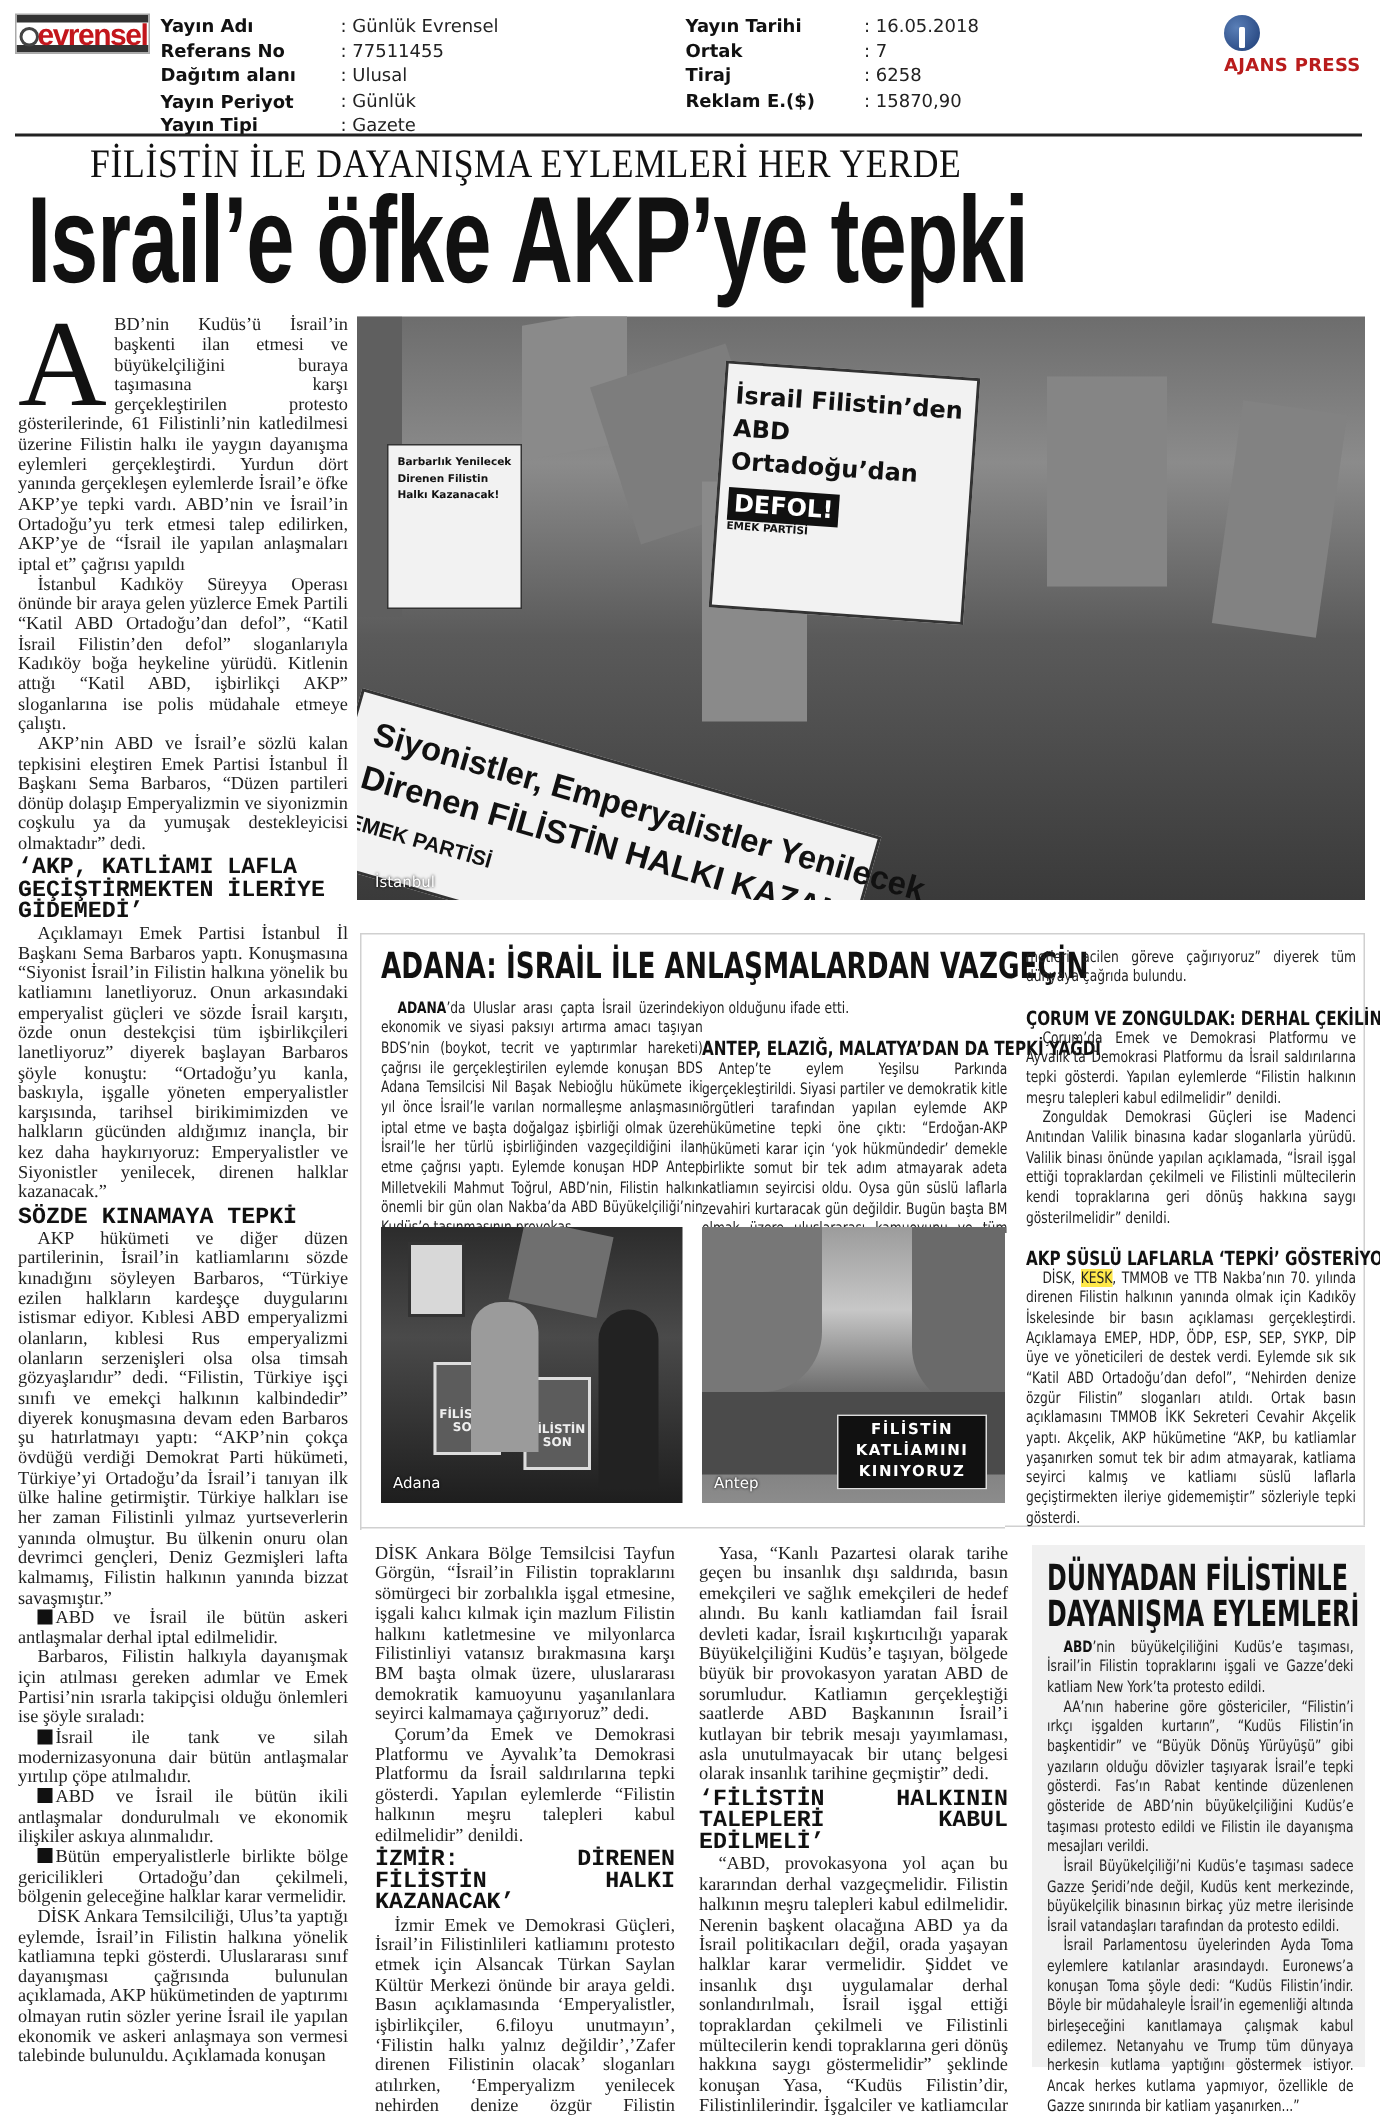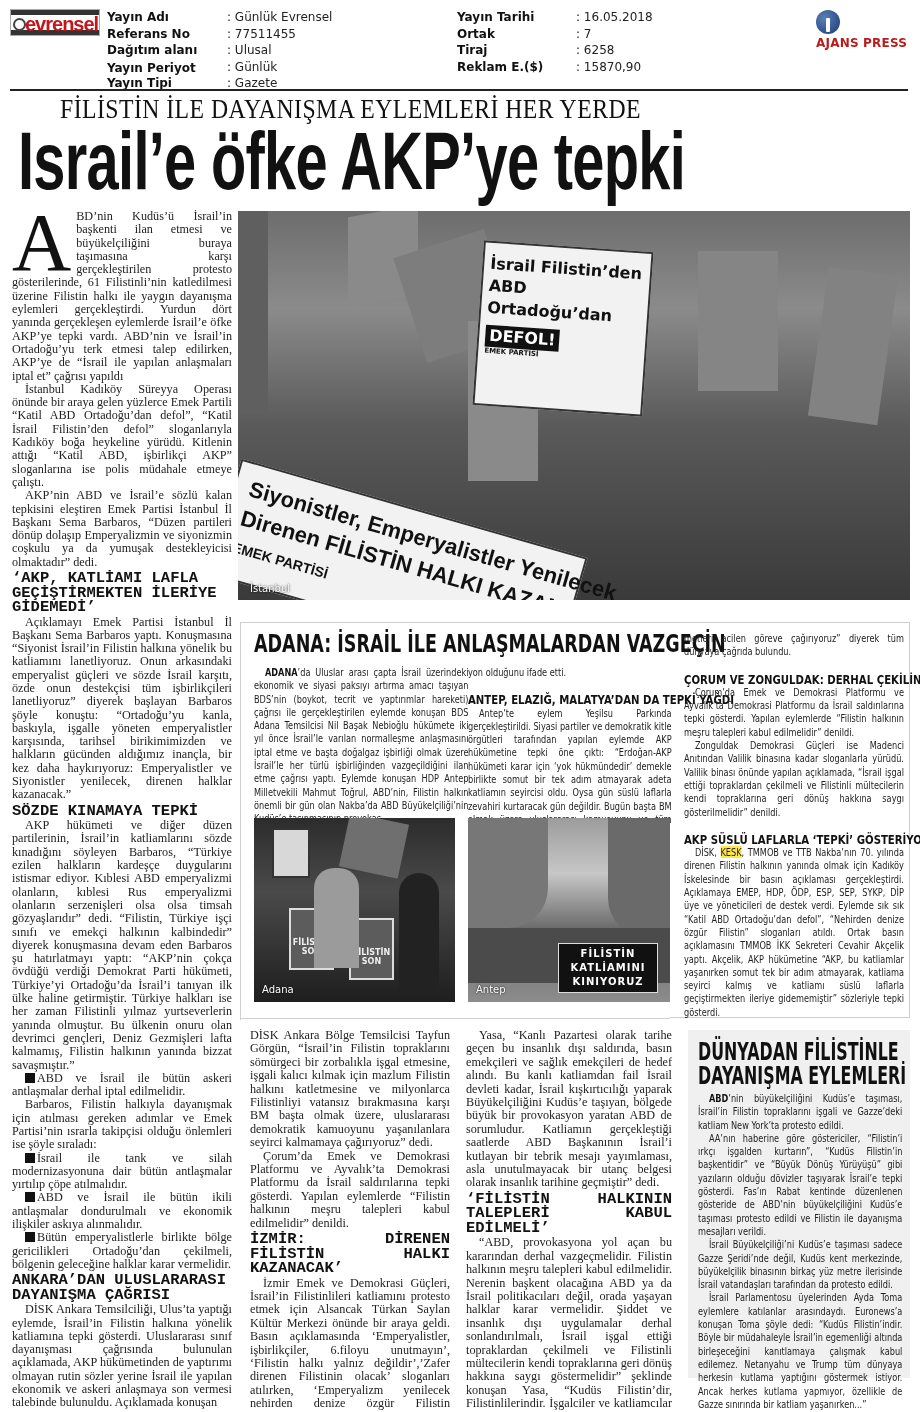--- a/index.html
+++ b/index.html
@@ -107,37 +107,37 @@
   <p>AKP’nin ABD ve İsrail’e sözlü kalan tepkisini eleştiren Emek Partisi İstanbul İl Başkanı Sema Barbaros, “Düzen partileri dönüp dolaşıp Emperyalizmin ve siyonizmin coşkulu ya da yumuşak destekleyicisi olmaktadır” dedi.</p>
   <div class="sub">‘AKP, KATLİAMI LAFLA GEÇİŞTİRMEKTEN İLERİYE GİDEMEDİ’</div>
   <p>Açıklamayı Emek Partisi İstanbul İl Başkanı Sema Barbaros yaptı. Konuşmasına “Siyonist İsrail’in Filistin halkına yönelik bu katliamını lanetliyoruz. Onun arkasındaki emperyalist güçleri ve sözde İsrail karşıtı, özde onun destekçisi tüm işbirlikçileri lanetliyoruz” diyerek başlayan Barbaros şöyle konuştu: “Ortadoğu’yu kanla, baskıyla, işgalle yöneten emperyalistler karşısında, tarihsel birikimimizden ve halkların gücünden aldığımız inançla, bir kez daha haykırıyoruz: Emperyalistler ve Siyonistler yenilecek, direnen halklar kazanacak.”</p>
   <div class="sub">SÖZDE KINAMAYA TEPKİ</div>
   <p>AKP hükümeti ve diğer düzen partilerinin, İsrail’in katliamlarını sözde kınadığını söyleyen Barbaros, “Türkiye ezilen halkların kardeşçe duygularını istismar ediyor. Kıblesi ABD emperyalizmi olanların, kıblesi Rus emperyalizmi olanların serzenişleri olsa olsa timsah gözyaşlarıdır” dedi. “Filistin, Türkiye işçi sınıfı ve emekçi halkının kalbindedir” diyerek konuşmasına devam eden Barbaros şu hatırlatmayı yaptı: “AKP’nin çokça övdüğü verdiği Demokrat Parti hükümeti, Türkiye’yi Ortadoğu’da İsrail’i tanıyan ilk ülke haline getirmiştir. Türkiye halkları ise her zaman Filistinli yılmaz yurtseverlerin yanında olmuştur. Bu ülkenin onuru olan devrimci gençleri, Deniz Gezmişleri lafta kalmamış, Filistin halkının yanında bizzat savaşmıştır.”</p>
   <p><span class="bullet-sq"></span><span>ABD ve İsrail ile bütün askeri antlaşmalar derhal iptal edilmelidir.</span></p>
   <p>Barbaros, Filistin halkıyla dayanışmak için atılması gereken adımlar ve Emek Partisi’nin ısrarla takipçisi olduğu önlemleri ise şöyle sıraladı:</p>
   <p><span class="bullet-sq"></span><span>İsrail ile tank ve silah modernizasyonuna dair bütün antlaşmalar yırtılıp çöpe atılmalıdır.</span></p>
   <p><span class="bullet-sq"></span><span>ABD ve İsrail ile bütün ikili antlaşmalar dondurulmalı ve ekonomik ilişkiler askıya alınmalıdır.</span></p>
   <p><span class="bullet-sq"></span><span>Bütün emperyalistlerle birlikte bölge gericilikleri Ortadoğu’dan çekilmeli, bölgenin geleceğine halklar karar vermelidir.</span></p>
-  <div class="sub">ANKARA’DAN ULUSLARARASI DAYANIŞMA ÇAĞRISI</div>
   <p>DİSK Ankara Temsilciliği, Ulus’ta yaptığı eylemde, İsrail’in Filistin halkına yönelik katliamına tepki gösterdi. Uluslararası sınıf dayanışması çağrısında bulunulan açıklamada, AKP hükümetinden de yaptırımı olmayan rutin sözler yerine İsrail ile yapılan ekonomik ve askeri anlaşmaya son vermesi talebinde bulunuldu. Açıklamada konuşan</p>
 </div>
 
 <div id="photo-main" class="abs">
   <div class="flag" style="left:110px;top:0;width:70px;height:90px;transform:skewY(-10deg);background:#8a8a8a;"></div>
   <div class="flag" style="left:0;top:0;width:30px;height:200px;background:#5f5f5f;"></div>
   <div class="flag" style="left:170px;top:30px;width:95px;height:110px;transform:rotate(-18deg);background:#7d7d7d;"></div>
   <div class="flag" style="left:230px;top:110px;width:70px;height:160px;background:#8a8a8a;"></div>
   <div class="flag" style="left:460px;top:40px;width:80px;height:140px;background:#858585;"></div>
   <div class="flag" style="left:580px;top:60px;width:70px;height:150px;background:#828282;transform:rotate(8deg);"></div>
   <div class="banner" style="left:240px;top:35px;width:170px;height:165px;transform:rotate(4deg);padding:10px 6px;font-family:'DejaVu Sans',sans-serif;font-weight:bold;font-size:16px;line-height:22px;color:#111;">
     <div>İsrail Filistin’den</div>
     <div>ABD Ortadoğu’dan</div>
     <div style="background:#111;color:#fff;display:inline-block;padding:0 4px;margin-top:6px;">DEFOL!</div>
     <div style="font-size:7px;line-height:9px;">EMEK PARTİSİ</div>
   </div>
+  <div class="banner" style="left:20px;top:85px;width:90px;height:110px;border-width:1px;padding:6px;font-family:'DejaVu Sans',sans-serif;font-weight:bold;font-size:7px;line-height:11px;color:#111;">Barbarlık Yenilecek Direnen Filistin Halkı Kazanacak!</div>
   <div class="banner" style="left:-20px;top:295px;width:360px;height:120px;transform:rotate(16deg);padding:10px 14px;font-family:'Liberation Sans',sans-serif;font-weight:bold;font-size:22px;line-height:30px;color:#111;white-space:nowrap;">
     <div>Siyonistler, Emperyalistler Yenilecek</div>
     <div>Direnen FİLİSTİN HALKI KAZANACAK</div>
     <div style="font-size:14px;">EMEK PARTİSİ</div>
   </div>
   <div class="photo-cap" style="left:12px;top:372px;">İstanbul</div>
 </div>
 
 <div id="midbox-left-border" class="abs"></div>
 <div id="midbox-right-border" class="abs"></div>

